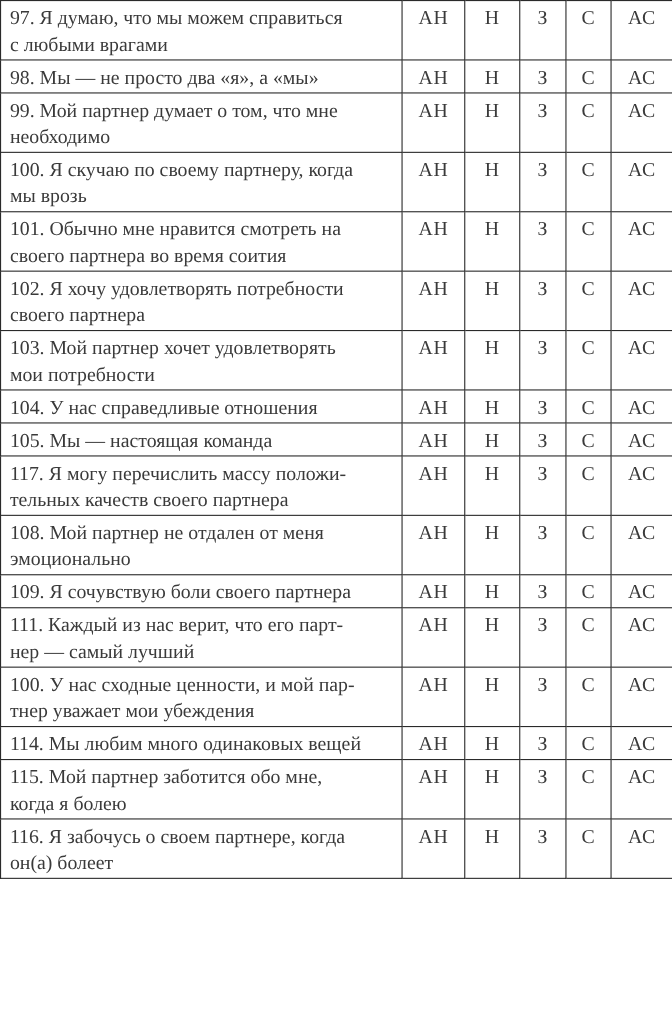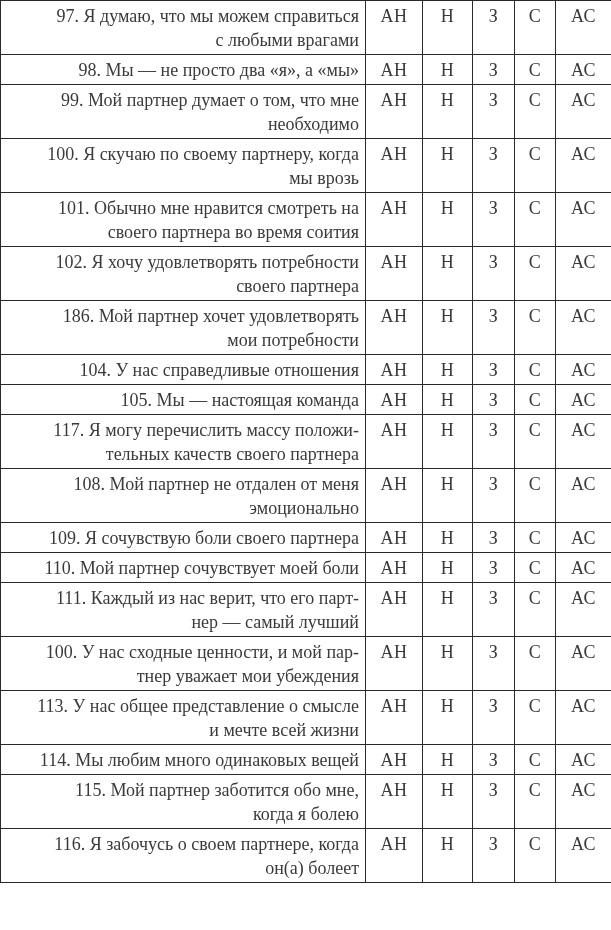--- a/index.html
+++ b/index.html
@@ -24,21 +24,21 @@
     color: var(--text-color, #3a3a3a);
   }
   table.qtable td {
     border: 1px solid var(--border-color, #2a2a2a);
     vertical-align: top;
     box-sizing: border-box;
   }
   td.question {
     padding: 3px 6px 2px 8px;
     white-space: pre-line;
-    text-align: right;
+    text-align: left;
   }
   td.option {
     padding: 3px 0 2px 0;
     text-align: center;
     letter-spacing: 0.5px;
   }
 </style>
 </head>
 <body>
 
@@ -100,21 +100,21 @@
         <tr>
           <td class="question">102. Я хочу удовлетворять потребности
 своего партнера</td>
           <td class="option">АН</td>
           <td class="option">Н</td>
           <td class="option">З</td>
           <td class="option">С</td>
           <td class="option">АС</td>
         </tr>
         <tr>
-          <td class="question">186. Мой партнер хочет удовлетворять
+          <td class="question">103. Мой партнер хочет удовлетворять
 мои потребности</td>
           <td class="option">АН</td>
           <td class="option">Н</td>
           <td class="option">З</td>
           <td class="option">С</td>
           <td class="option">АС</td>
         </tr>
         <tr>
           <td class="question">104. У нас справедливые отношения</td>
           <td class="option">АН</td>
@@ -151,48 +151,31 @@
         </tr>
         <tr>
           <td class="question">109. Я сочувствую боли своего партнера</td>
           <td class="option">АН</td>
           <td class="option">Н</td>
           <td class="option">З</td>
           <td class="option">С</td>
           <td class="option">АС</td>
         </tr>
         <tr>
-          <td class="question">110. Мой партнер сочувствует моей боли</td>
-          <td class="option">АН</td>
-          <td class="option">Н</td>
-          <td class="option">З</td>
-          <td class="option">С</td>
-          <td class="option">АС</td>
-        </tr>
-        <tr>
           <td class="question">111. Каждый из нас верит, что его парт-
 нер — самый лучший</td>
           <td class="option">АН</td>
           <td class="option">Н</td>
           <td class="option">З</td>
           <td class="option">С</td>
           <td class="option">АС</td>
         </tr>
         <tr>
           <td class="question">100. У нас сходные ценности, и мой пар-
 тнер уважает мои убеждения</td>
-          <td class="option">АН</td>
-          <td class="option">Н</td>
-          <td class="option">З</td>
-          <td class="option">С</td>
-          <td class="option">АС</td>
-        </tr>
-        <tr>
-          <td class="question">113. У нас общее представление о смысле
-и мечте всей жизни</td>
           <td class="option">АН</td>
           <td class="option">Н</td>
           <td class="option">З</td>
           <td class="option">С</td>
           <td class="option">АС</td>
         </tr>
         <tr>
           <td class="question">114. Мы любим много одинаковых вещей</td>
           <td class="option">АН</td>
           <td class="option">Н</td>

